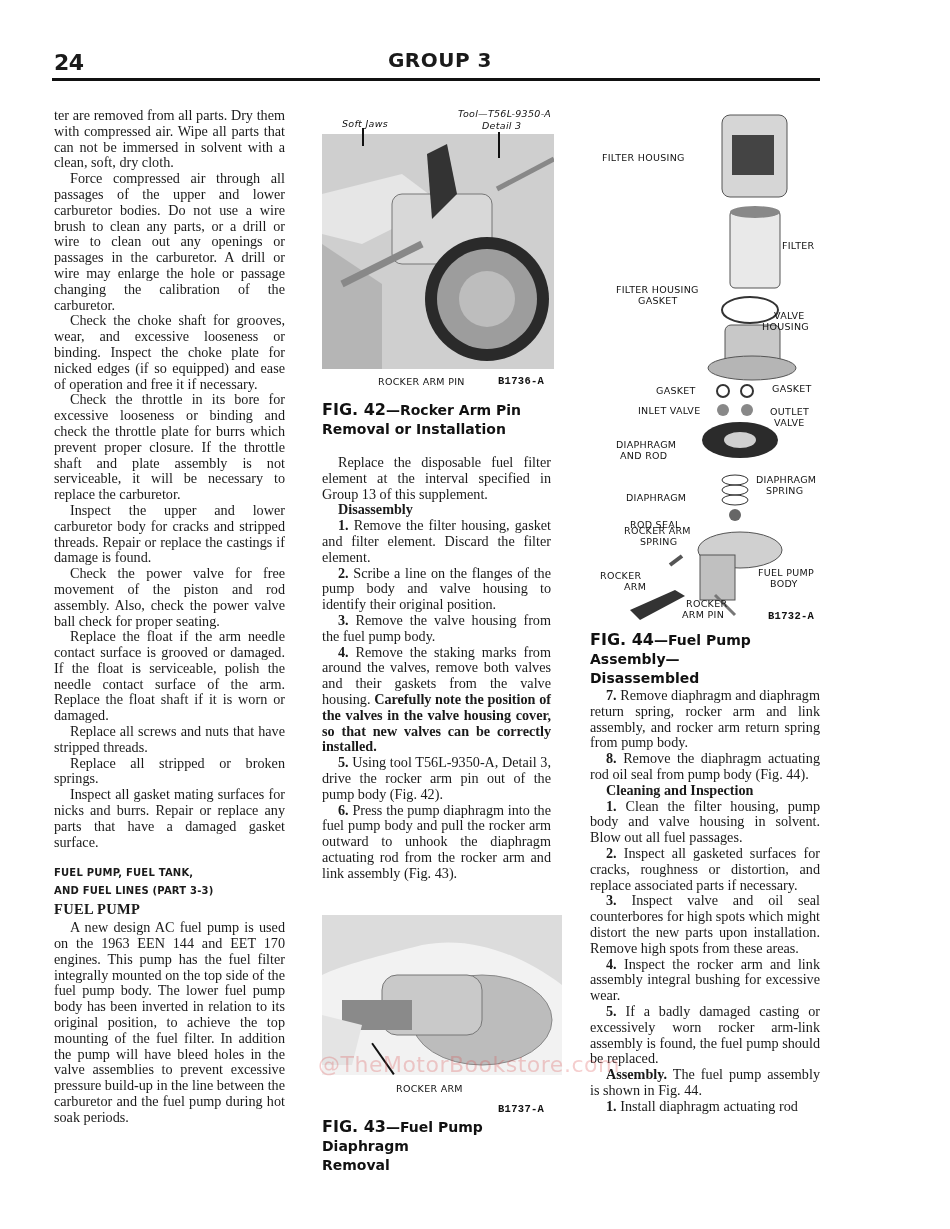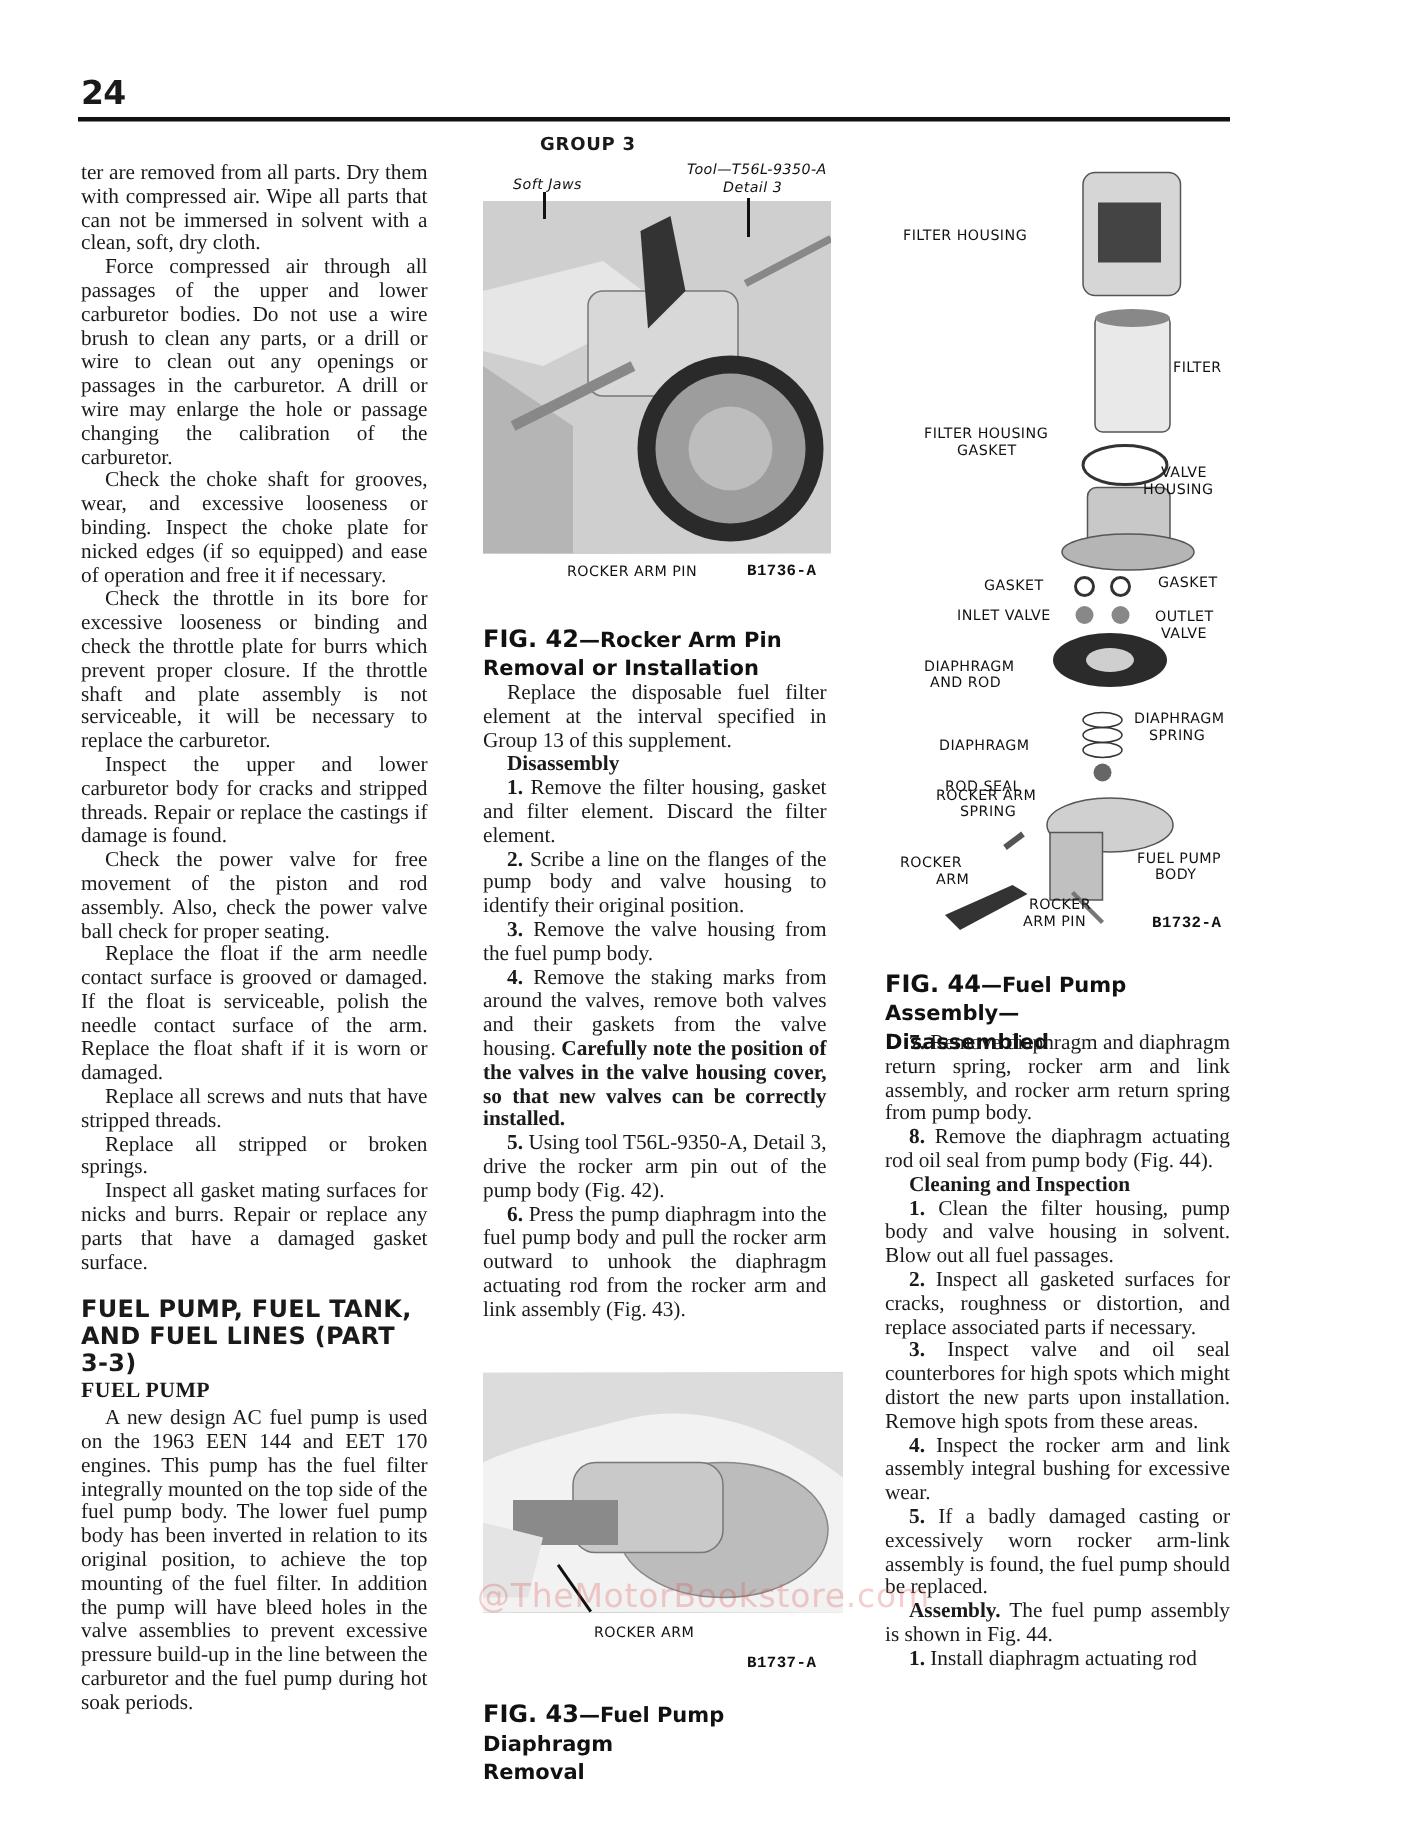--- a/index.html
+++ b/index.html
@@ -1,38 +1,38 @@
 <!DOCTYPE html>
 <html><head>
 <meta charset="utf-8">
 <style>
   html, body { margin: 0; padding: 0; background: #ffffff; }
   body { width: 950px; height: 1229px; position: relative; overflow: hidden; color: #1a1a1a; }
   .page-number { position: absolute; left: 54px; top: 50px; font-family: "DejaVu Sans", sans-serif; font-weight: bold; font-size: 22px; letter-spacing: -0.5px; }
-  .group-title { position: absolute; left: 360px; top: 48px; width: 160px; font-family: "DejaVu Sans", sans-serif; font-weight: bold; font-size: 12px; letter-spacing: 0.5px; margin-top: 41px; }
+  .group-title { position: absolute; left: 360px; top: 48px; width: 160px; text-align: center; font-family: "DejaVu Sans", sans-serif; font-weight: bold; font-size: 20px; letter-spacing: 0.5px; }
   .header-rule { position: absolute; left: 52px; top: 78px; width: 768px; height: 3px; background: #111; }
 
   .col { position: absolute; font-family: "Liberation Serif", serif; font-size: 14.2px; line-height: 15.8px; text-align: justify; }
   .col p { margin: 0; text-indent: 16px; }
   .col p.noindent { text-indent: 0; }
   .col .sub { font-weight: bold; text-indent: 16px; margin: 0; }
   .col b { font-weight: bold; }
   .col1 { left: 54px; top: 108px; width: 231px; }
   .col2 { left: 322px; width: 229px; }
   .col3 { left: 590px; width: 230px; }
 
-  .section-head { font-family: "DejaVu Sans", sans-serif; font-weight: bold; font-size: 16px; line-height: 18px; text-align: left; margin-top: 14px; letter-spacing: 0.2px; }
+  .section-head { font-family: "DejaVu Sans", sans-serif; font-weight: bold; font-size: 10px; line-height: 18px; text-align: left; margin-top: 14px; letter-spacing: 0.2px; }
   .section-sub { font-family: "Liberation Serif", serif; font-weight: bold; font-size: 14.5px; margin: 2px 0 2px 0; letter-spacing: 0.3px; }
 
   .figure { position: absolute; }
   .photo { position: absolute; background: linear-gradient(135deg, #e8e8e8 0%, #bdbdbd 40%, #9a9a9a 60%, #d9d9d9 100%); overflow: hidden; }
   .fig-label { position: absolute; font-family: "DejaVu Sans", sans-serif; font-size: 9.5px; letter-spacing: 0.3px; color: #111; white-space: nowrap; line-height: 11px; }
   .fig-label.it { font-style: italic; }
   .fig-id { position: absolute; font-family: Liberation Mono, monospace; font-weight: bold; font-size: 10.5px; letter-spacing: 0.3px; color: #111; }
-  .fig-caption { position: absolute; font-family: "DejaVu Sans", sans-serif; font-weight: bold; font-size: 14px; line-height: 19px; color: #111; margin-top: 16px; }
+  .fig-caption { position: absolute; font-family: "DejaVu Sans", sans-serif; font-weight: bold; font-size: 14px; line-height: 19px; color: #111; }
   .fig-caption .num { font-size: 16px; }
   .arrow { position: absolute; background: #111; }
 
   .watermark { position: absolute; left: 318px; top: 1052px; font-family: "DejaVu Sans", sans-serif; font-size: 22px; color: rgba(220, 80, 80, 0.28); white-space: nowrap; letter-spacing: 0.5px; pointer-events: none; }
 </style>
 </head>
 <body>
 
 <div class="page-number">24</div>
 <div class="group-title">GROUP 3</div>

